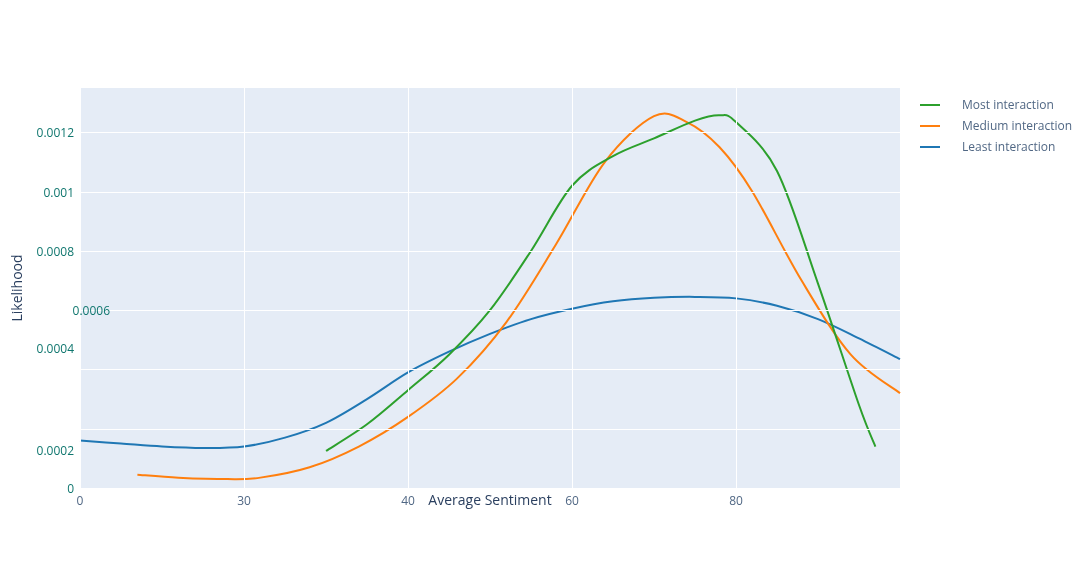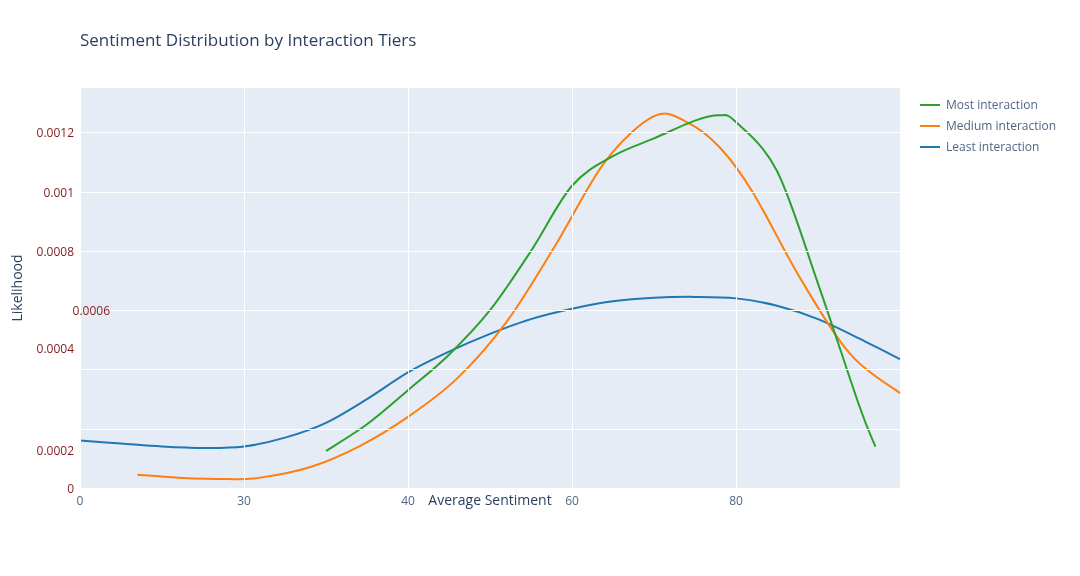--- a/index.html
+++ b/index.html
@@ -38,21 +38,21 @@
   }
   .grid-line-h { height: 1px; width: 100%; left: 0; }
   .grid-line-v { width: 1px; height: 100%; top: 0; }
 
   .ytick {
     position: absolute;
     left: 0;
     width: 74px;
     text-align: right;
     font-size: 12px;
-    color: #7f1d1d;
+    color: #0f766e;
     transform: translateY(-50%);
     padding-right: 6px;
   }
   .xtick {
     position: absolute;
     top: 492px;
     font-size: 12px;
     color: #506784;
     transform: translateX(-50%);
   }
@@ -77,21 +77,21 @@
     position: absolute;
     left: 920px;
     top: 96px;
     font-size: 12px;
     color: #506784;
   }
   .legend-item {
     display: flex;
     align-items: center;
     margin-bottom: 4px;
-    gap: 6px;
+    gap: 22px;
     white-space: nowrap;
   }
   .legend-swatch {
     width: 20px;
     height: 2px;
     display: inline-block;
   }
   svg.lines {
     position: absolute;
     left: 0; top: 0;
@@ -101,21 +101,20 @@
   path.series {
     fill: none;
     stroke-width: 2;
   }
 </style>
 </head>
 <body>
 
 <div class="chart-wrap">
 
-  <div class="title">Sentiment Distribution by Interaction Tiers</div>
 
   <div class="plot-area">
     <svg class="lines">
         <path class="series" d="M 0,352.5925925925926 C 6.833333333333333,353.08641975308643 27.333333333333336,354.5679012345679 41,355.55555555555554 C 54.666666666666664,356.5432098765432 68.33333333333333,357.77777777777777 82,358.51851851851853 C 95.66666666666667,359.2592592592593 109.33333333333333,360 123,360 C 136.66666666666666,360 150.33333333333334,360.24691358024694 164,358.51851851851853 C 177.66666666666666,356.7901234567901 191.33333333333334,353.58024691358025 205,349.6296296296296 C 218.66666666666666,345.679012345679 232.33333333333334,341.2345679012346 246,334.81481481481484 C 259.6666666666667,328.3950617283951 273.3333333333333,319.50617283950623 287,311.11111111111114 C 300.6666666666667,302.71604938271605 314.3333333333333,292.3456790123457 328,284.44444444444446 C 341.6666666666667,276.5432098765432 355.3333333333333,270.12345679012344 369,263.7037037037037 C 382.6666666666667,257.28395061728395 396.3333333333333,251.35802469135805 410,245.92592592592595 C 423.6666666666667,240.49382716049385 437.33333333333337,235.30864197530866 451.00000000000006,231.11111111111114 C 464.66666666666674,226.91358024691363 478.33333333333337,223.70370370370372 492,220.74074074074076 C 505.66666666666663,217.7777777777778 519.3333333333334,215.1604938271605 533,213.33333333333334 C 546.6666666666666,211.50617283950618 560.3333333333334,210.51851851851853 574,209.7777777777778 C 587.6666666666666,209.03703703703707 601.3333333333334,208.79012345679016 615,208.8888888888889 C 628.6666666666666,208.98765432098767 642.3333333333334,208.88888888888889 656,210.37037037037035 C 669.6666666666666,211.85185185185182 683.3333333333334,214.32098765432096 697,217.77777777777777 C 710.6666666666666,221.23456790123458 724.3333333333334,225.67901234567904 738,231.11111111111114 C 751.6666666666666,236.54320987654324 765.3333333333334,243.70370370370372 779,250.37037037037038 C 792.6666666666666,257.03703703703707 813.1666666666666,267.6543209876543 820,271.1111111111111" stroke="#1f77b4"></path>
         <path class="series" d="M 57.400000000000006,386.6666666666667 C 64.23333333333333,387.1604938271605 83.36666666666666,388.8888888888889 98.39999999999999,389.6296296296296 C 113.43333333333332,390.3703703703703 133.93333333333334,391.1111111111111 147.6,391.1111111111111 C 161.26666666666665,391.1111111111111 166.73333333333335,391.6049382716049 180.4,389.6296296296296 C 194.06666666666666,387.65432098765433 213.20000000000002,384.4444444444444 229.60000000000002,379.25925925925924 C 246.00000000000003,374.0740740740741 262.40000000000003,366.91358024691357 278.8,358.51851851851853 C 295.2,350.1234567901235 311.6,340.24691358024694 328,328.8888888888889 C 344.4,317.5308641975309 360.79999999999995,306.17283950617286 377.2,290.3703703703704 C 393.6,274.5679012345679 410.00000000000006,256.2962962962963 426.40000000000003,234.0740740740741 C 442.8,211.85185185185188 459.2,183.7037037037037 475.59999999999997,157.03703703703704 C 491.99999999999994,130.37037037037038 508.4,95.55555555555556 524.8,74.07407407407408 C 541.1999999999999,52.592592592592595 560.3333333333334,34.81481481481482 574,28.148148148148152 C 587.6666666666666,21.481481481481485 595.8666666666666,28.888888888888886 606.8,34.074074074074076 C 617.7333333333333,39.25925925925927 628.6666666666667,47.65432098765436 639.6,59.259259259259295 C 650.5333333333333,70.86419753086423 658.7333333333333,81.48148148148148 672.4,103.7037037037037 C 686.0666666666666,125.92592592592591 705.2,165.4320987654321 721.6,192.5925925925926 C 738,219.75308641975312 754.4,247.90123456790127 770.8,266.6666666666667 C 787.1999999999999,285.4320987654321 811.8,298.7654320987654 820,305.18518518518516" stroke="#ff7f0e"></path>
         <path class="series" d="M 246,362.96296296296293 C 252.83333333333334,358.5185185185185 273.3333333333333,346.41975308641975 287,336.2962962962963 C 300.6666666666667,326.17283950617286 314.3333333333333,313.82716049382714 328,302.22222222222223 C 341.6666666666667,290.6172839506173 355.3333333333333,280 369,266.6666666666667 C 382.6666666666667,253.33333333333337 396.3333333333333,239.5061728395062 410,222.22222222222226 C 423.6666666666667,204.9382716049383 437.33333333333337,183.70370370370375 451.00000000000006,162.962962962963 C 464.66666666666674,142.22222222222223 478.33333333333337,113.58024691358024 492,97.77777777777777 C 505.66666666666663,81.9753086419753 519.3333333333334,76.04938271604944 533,68.14814814814821 C 546.6666666666666,60.246913580246975 560.3333333333334,56.29629629629631 574,50.37037037037038 C 587.6666666666666,44.44444444444445 604.0666666666666,36.44444444444446 615,32.59259259259261 C 625.9333333333334,28.740740740740762 632.7666666666667,27.012345679012384 639.6,27.259259259259295 C 646.4333333333334,27.506172839506206 646.4333333333334,24.790123456790127 656,34.074074074074076 C 665.5666666666666,43.358024691358025 683.3333333333334,56.04938271604941 697,82.96296296296299 C 710.6666666666666,109.87654320987657 724.3333333333334,156.54320987654322 738,195.55555555555557 C 751.6666666666666,234.56790123456793 769.4333333333334,289.87654320987656 779,317.03703703703707 C 788.5666666666666,344.1975308641976 792.6666666666666,351.60493827160496 795.4,358.51851851851853" stroke="#2ca02c"></path>
       </svg>
   <div class="grid-line-h" style="top: 400px;"></div>
       <div class="grid-line-h" style="top: 340.741px;"></div>
       <div class="grid-line-h" style="top: 281.481px;"></div>

